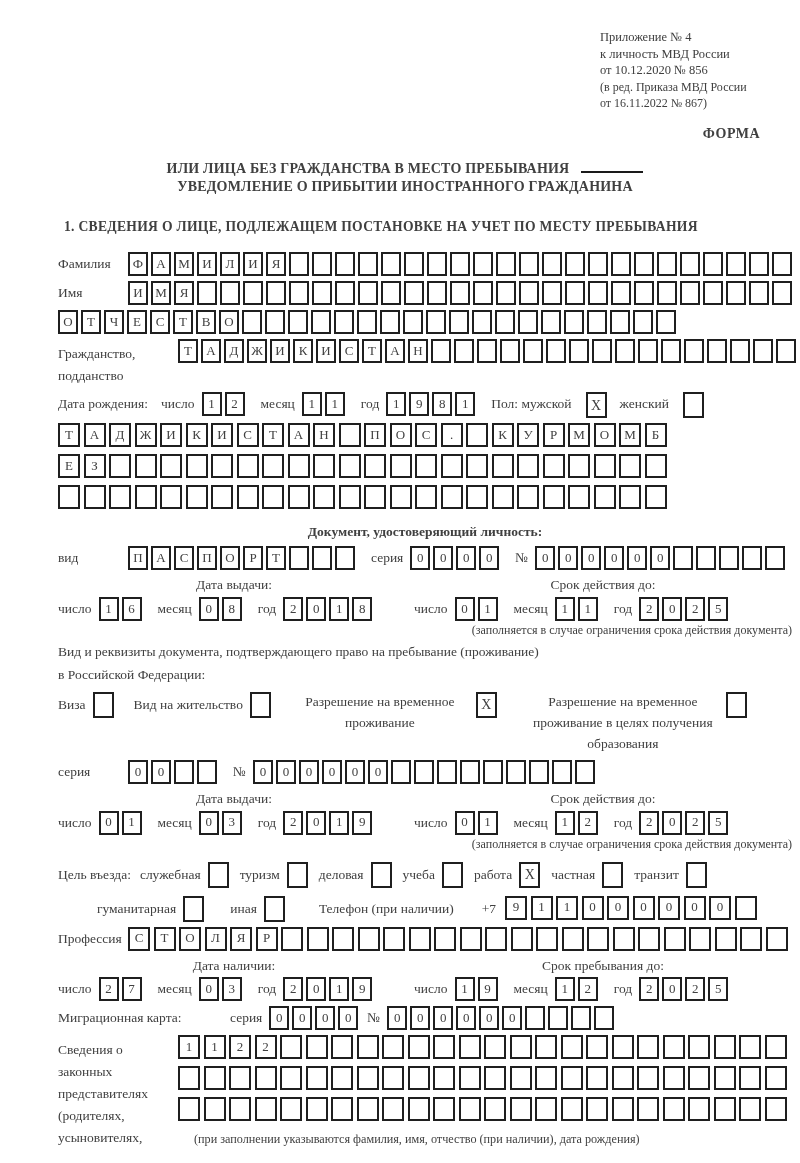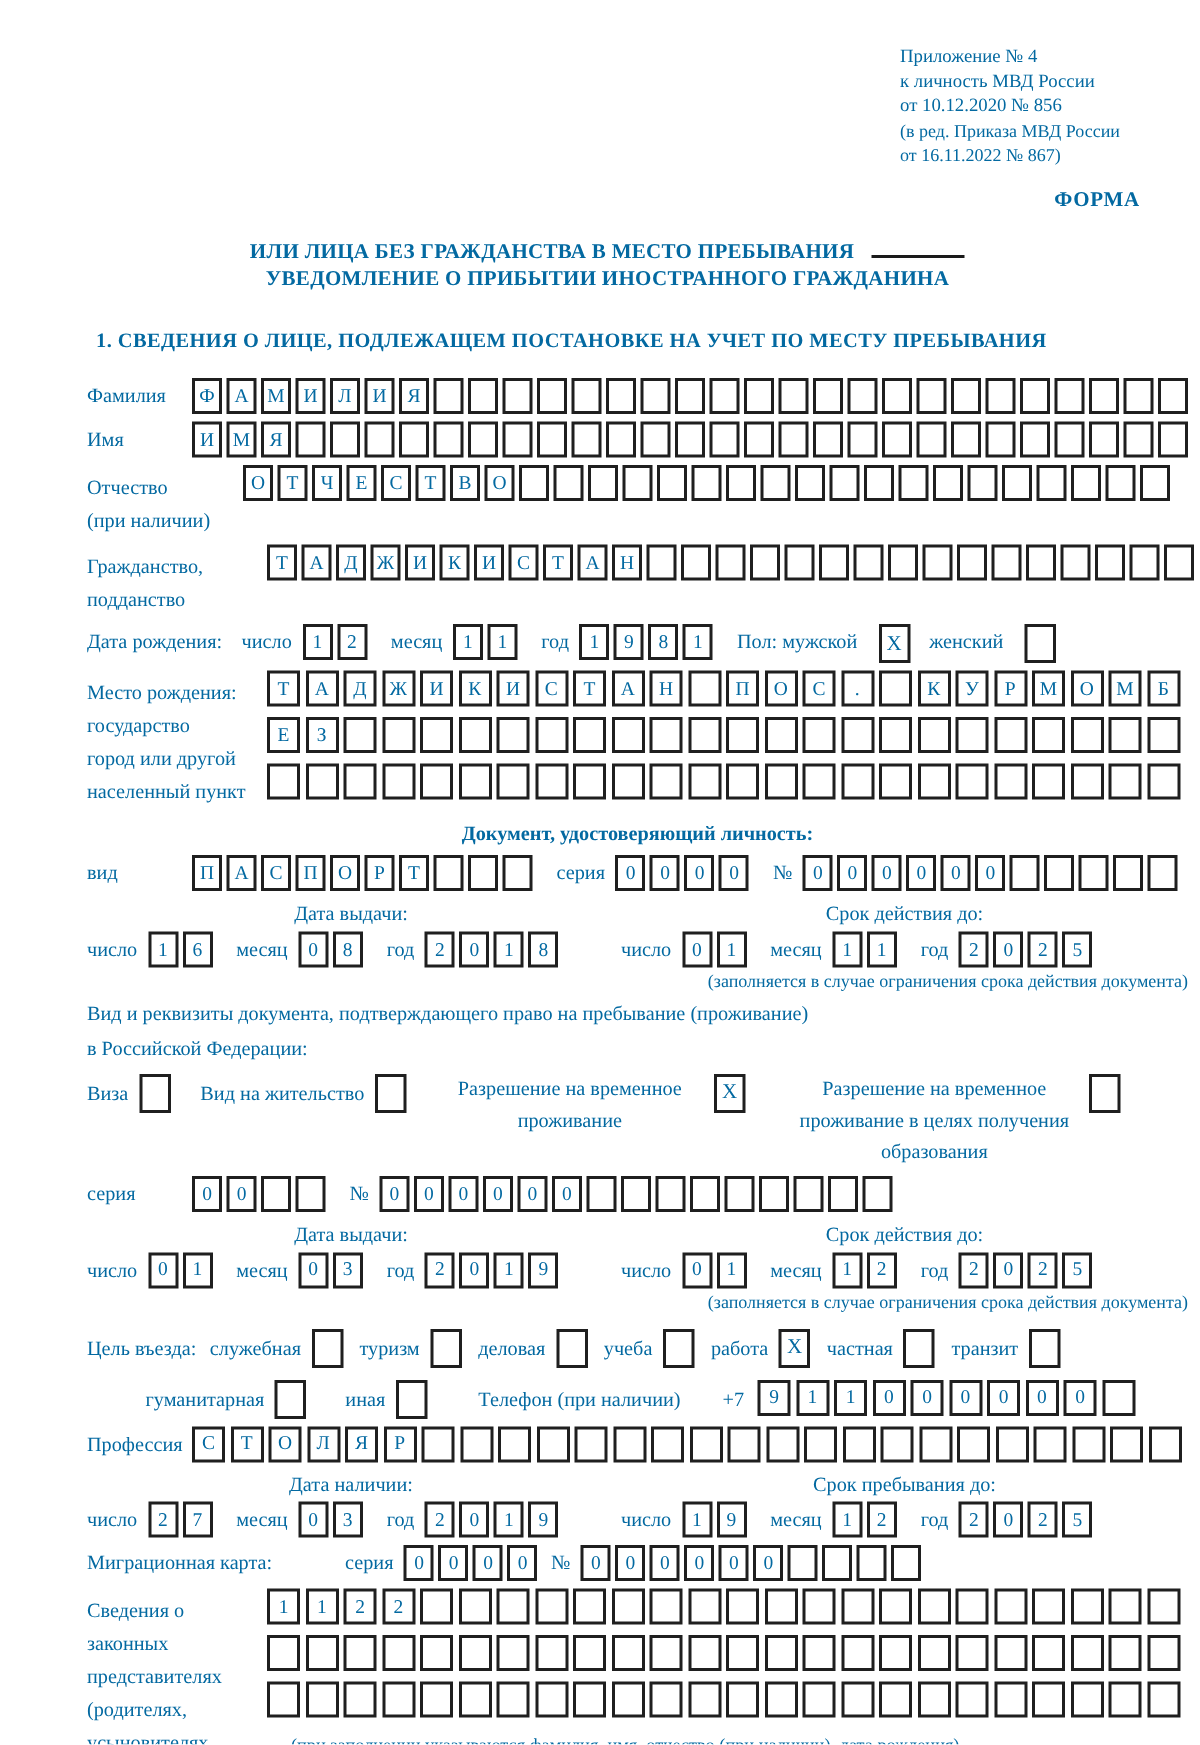--- a/index.html
+++ b/index.html
@@ -1,20 +1,20 @@
 <!DOCTYPE html>
 <html><head>
 <meta charset="utf-8">
 <style>
   html,body { margin:0; padding:0; background:#ffffff; }
   .page {
     width:800px; height:1163px; box-sizing:border-box;
     padding:30px 8px 10px 58px;
     font-family:"Liberation Serif","DejaVu Serif",serif;
-    color:#0369a1; font-size:13.5px; line-height:1.25;
+    color:#404040; font-size:13.5px; line-height:1.25;
     background:#ffffff; overflow:hidden; position:relative;
   }
   .top-right { margin-left:auto; width:192px; font-size:12.5px; }
   .top-right div { margin-bottom:1px; }
   .top-right .amend { font-size:12px; }
   .forma { text-align:right; padding-right:32px; font-weight:bold; font-size:14px; margin-top:14px; letter-spacing:.5px; }
   .title { text-align:center; font-weight:bold; font-size:14px; margin-top:18px; position:relative; left:-20px; letter-spacing:.2px; }
   .title .blank { display:inline-block; width:62px; border-bottom:2px solid #1a1a1a; margin-left:12px; }
   .sec-heading { font-weight:bold; font-size:13.6px; margin-top:24px; margin-left:6px; letter-spacing:.3px; }
 
@@ -149,24 +149,20 @@
         <span class="cell"></span>
         <span class="cell"></span>
         <span class="cell"></span>
         <span class="cell"></span>
         <span class="cell"></span>
         <span class="cell"></span>
       </span>
   </div>
 
   <div class="frow">
-    <span class="flabel w104">
-      <span class="lblline">Отчество</span>
-      <span class="lblline">(при наличии)</span>
-    </span>
     <span class="cells">
         <span class="cell">О</span>
         <span class="cell">Т</span>
         <span class="cell">Ч</span>
         <span class="cell">Е</span>
         <span class="cell">С</span>
         <span class="cell">Т</span>
         <span class="cell">В</span>
         <span class="cell">О</span>
         <span class="cell"></span>
@@ -246,26 +242,20 @@
         <span class="cell">8</span>
         <span class="cell">1</span>
       </span>
     <span class="dlbl">Пол: мужской</span>
     <span class="cbx">X</span>
     <span class="dlbl">женский</span>
     <span class="cbx"></span>
   </div>
 
   <div class="frow">
-    <span class="flabel w120">
-      <span class="lblline">Место рождения:</span>
-      <span class="lblline">государство</span>
-      <span class="lblline">город или другой</span>
-      <span class="lblline">населенный пункт</span>
-    </span>
     <span class="cellcol">
       <span class="cells wide">
           <span class="cell">Т</span>
           <span class="cell">А</span>
           <span class="cell">Д</span>
           <span class="cell">Ж</span>
           <span class="cell">И</span>
           <span class="cell">К</span>
           <span class="cell">И</span>
           <span class="cell">С</span>

